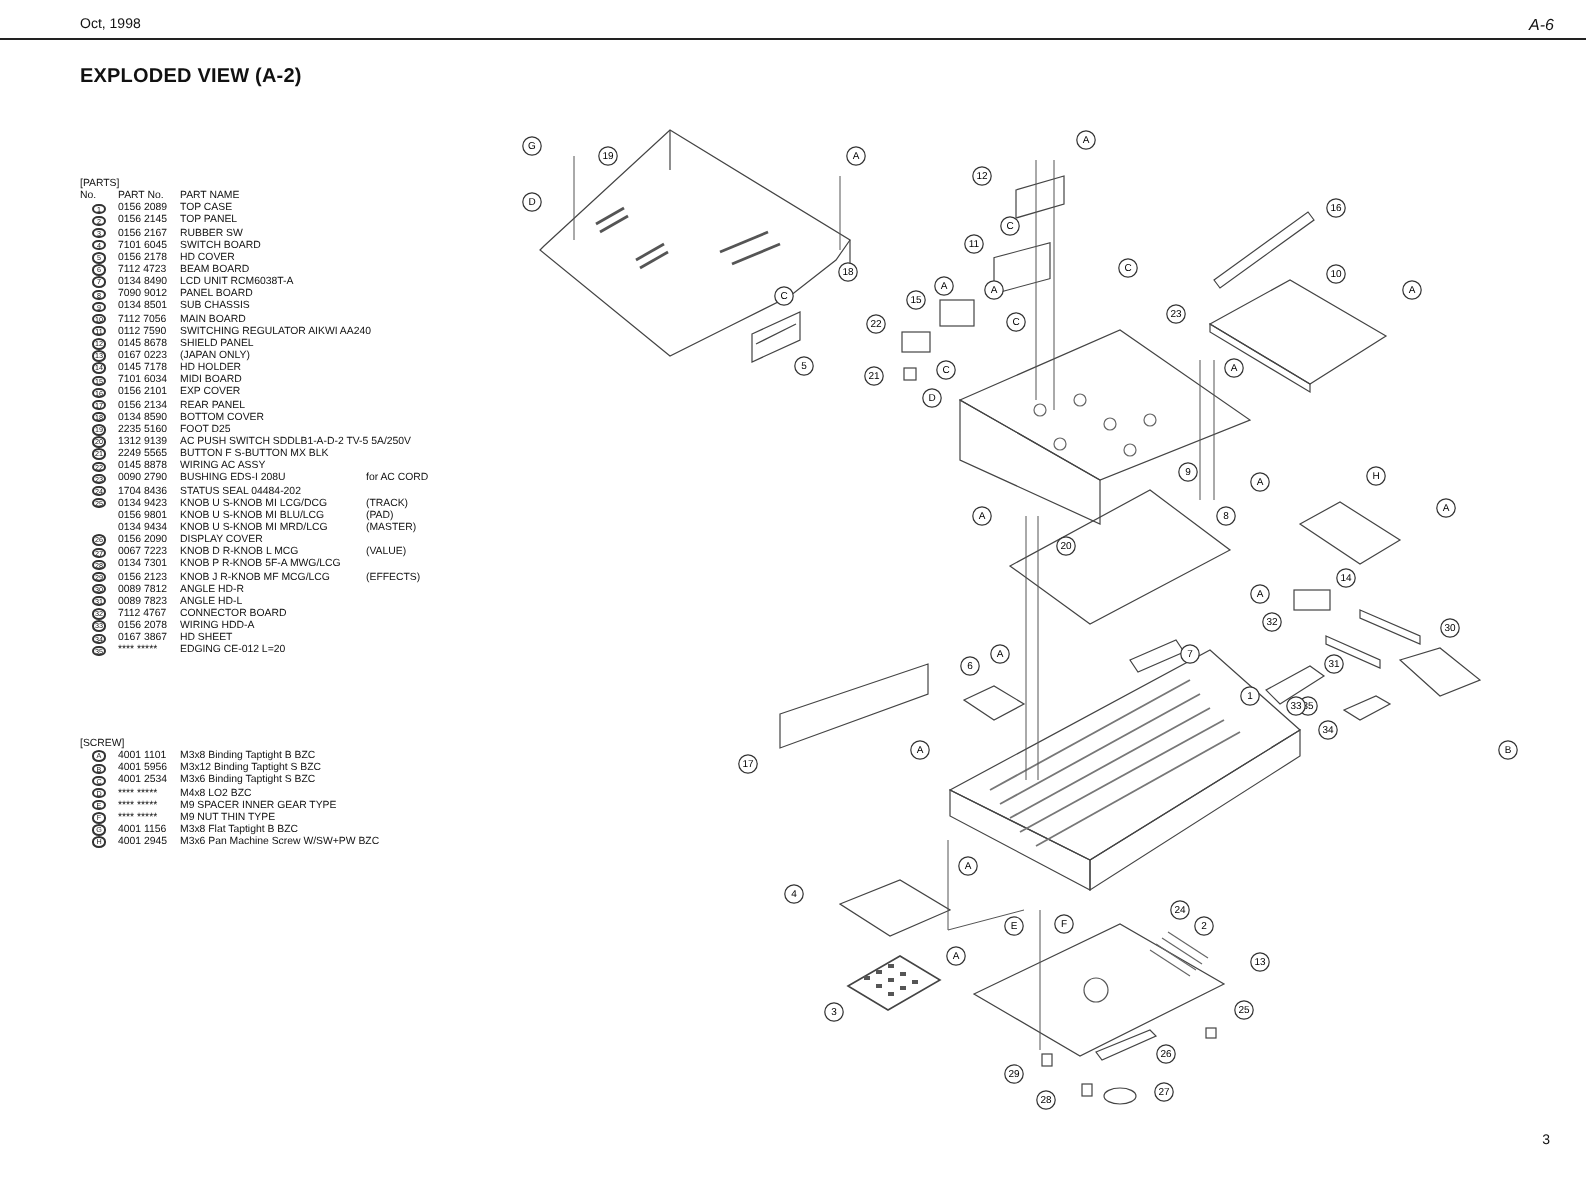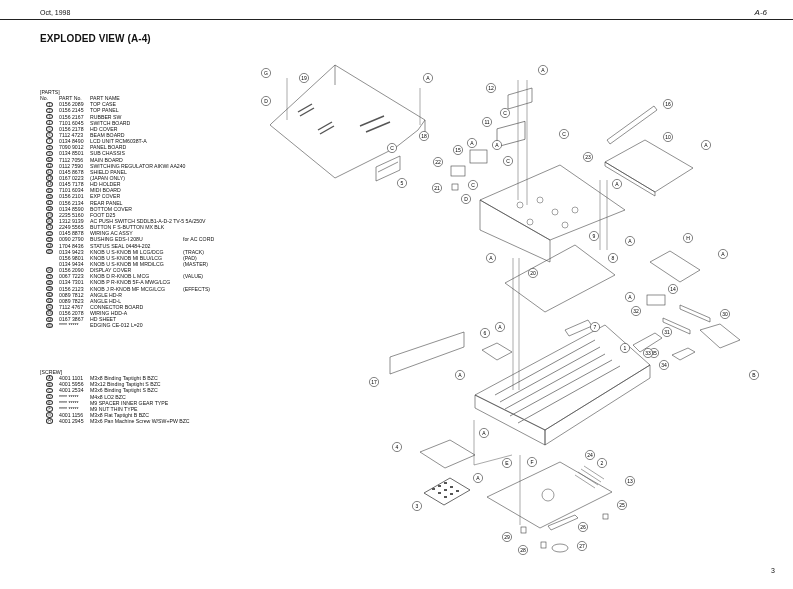--- a/index.html
+++ b/index.html
@@ -1,19 +1,19 @@
 <!DOCTYPE html>
 <html><head>
 <meta charset="utf-8">
 <style>
   html, body { margin:0; padding:0; background:#fff; }
   body { width:793px; height:589px; position:relative; overflow:hidden;
          font-family:"Liberation Sans", sans-serif; color:#111; }
   .hdr-date { position:absolute; left:40px; top:9px; font-size:7px; }
-  .hdr-code { position:absolute; right:26px; top:8px; font-size:8px;font-style:italic; }
+  .hdr-code { position:absolute; right:16px; top:8px; font-size:8px;font-style:italic; }
   .hdr-rule { position:absolute; left:0; top:19px; width:793px; height:1px; background:#222; }
   .title { position:absolute; left:40px; top:33px; font-size:10px; font-weight:bold; letter-spacing:0.1px; }
   .page-no { position:absolute; right:18px; top:567px; font-size:7px; }
 
   .list { position:absolute; left:40px; font-size:5.2px; line-height:6.15px; }
   .sec-head { font-size:5.2px; }
   .row { position:relative; height:6.15px; white-space:nowrap; }
   .row .no { position:absolute; left:6px; width:7px; height:5.4px; top:0.3px; border:0.6px solid #333; border-radius:50%;
              font-size:3.6px; line-height:5.3px; text-align:center; box-sizing:border-box; }
   .row .pn { position:absolute; left:19px; }
@@ -25,21 +25,21 @@
 
   svg#diagram { position:absolute; left:0; top:0; }
   svg#diagram text { font-family:"Liberation Sans", sans-serif; font-size:5px; text-anchor:middle; dominant-baseline:central; }
 </style>
 </head>
 <body>
 
 <div class="hdr-date">Oct, 1998</div>
 <div class="hdr-code">A-6</div>
 <div class="hdr-rule"></div>
-<div class="title">EXPLODED VIEW (A-4)</div>
+<div class="title">EXPLODED VIEW (A-2)</div>
 
 <div class="list" id="parts-list" style="top:89px;">
   <div class="sec-head">[PARTS]</div>
   <div class="row colhdr">
     <span class="c1">No.</span>
     <span class="c2">PART No.</span>
     <span class="c3">PART NAME</span>
   </div>
   <div id="parts-rows">
       <div class="row">

